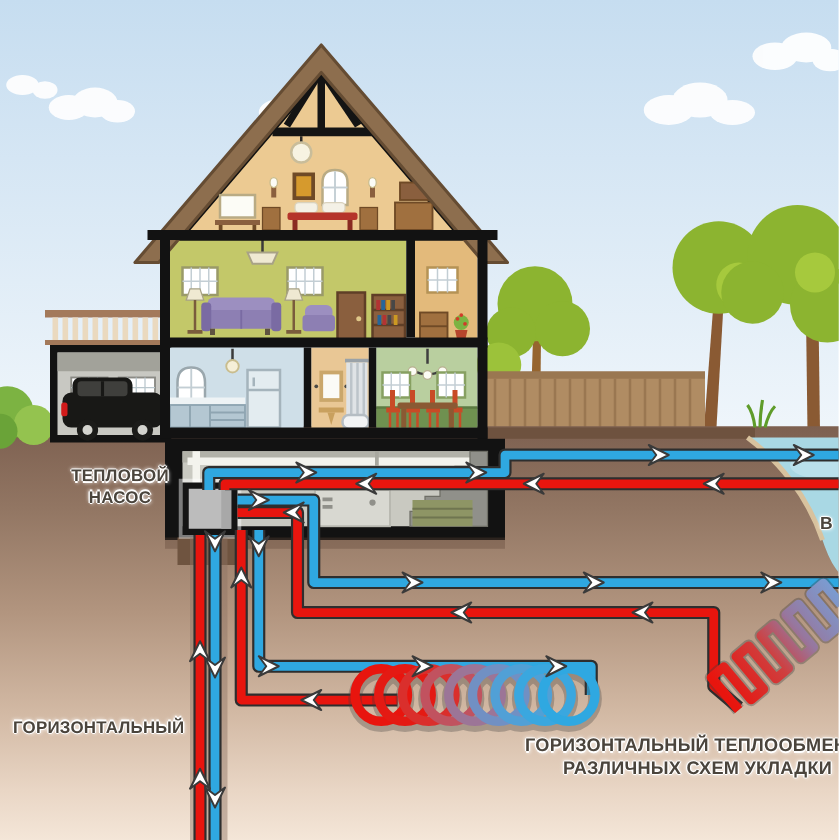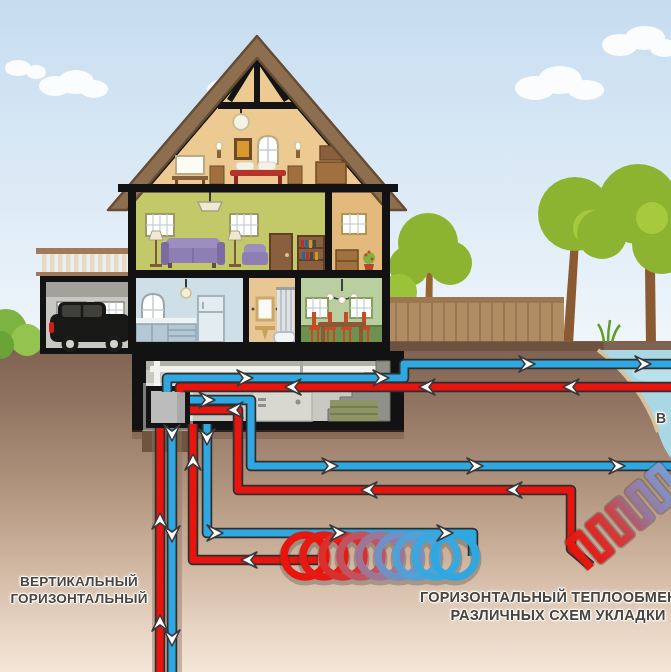--- a/index.html
+++ b/index.html
@@ -480,20 +480,23 @@
     <use href="#arrowhead" transform="translate(452,533)"></use>
     <use href="#arrowhead" transform="translate(242,560) rotate(180)"></use>
     <use href="#arrowhead" transform="translate(172,440) rotate(90)"></use>
     <use href="#arrowhead" transform="translate(172,541) rotate(90)"></use>
     <use href="#arrowhead" transform="translate(172,645) rotate(90)"></use>
     <use href="#arrowhead" transform="translate(160,514) rotate(-90)"></use>
     <use href="#arrowhead" transform="translate(160,616) rotate(-90)"></use>
   </g>
 </svg>
 
+<div class="lbl" id="lbl-heatpump">
+  <div>ТЕПЛОВОЙ</div>
+  <div>НАСОС</div>
+</div>
 <div class="lbl" id="lbl-vertical">
-  <div>ВЕРТИКАЛЬНЫЙ</div>
   <div>ГОРИЗОНТАЛЬНЫЙ</div>
 </div>
 <div class="lbl" id="lbl-horiz1">ГОРИЗОНТАЛЬНЫЙ ТЕПЛООБМЕН</div>
 <div class="lbl" id="lbl-horiz2">РАЗЛИЧНЫХ СХЕМ УКЛАДКИ</div>
 <div class="lbl" id="lbl-partial">В</div>
 </div>
 
 </body></html>

